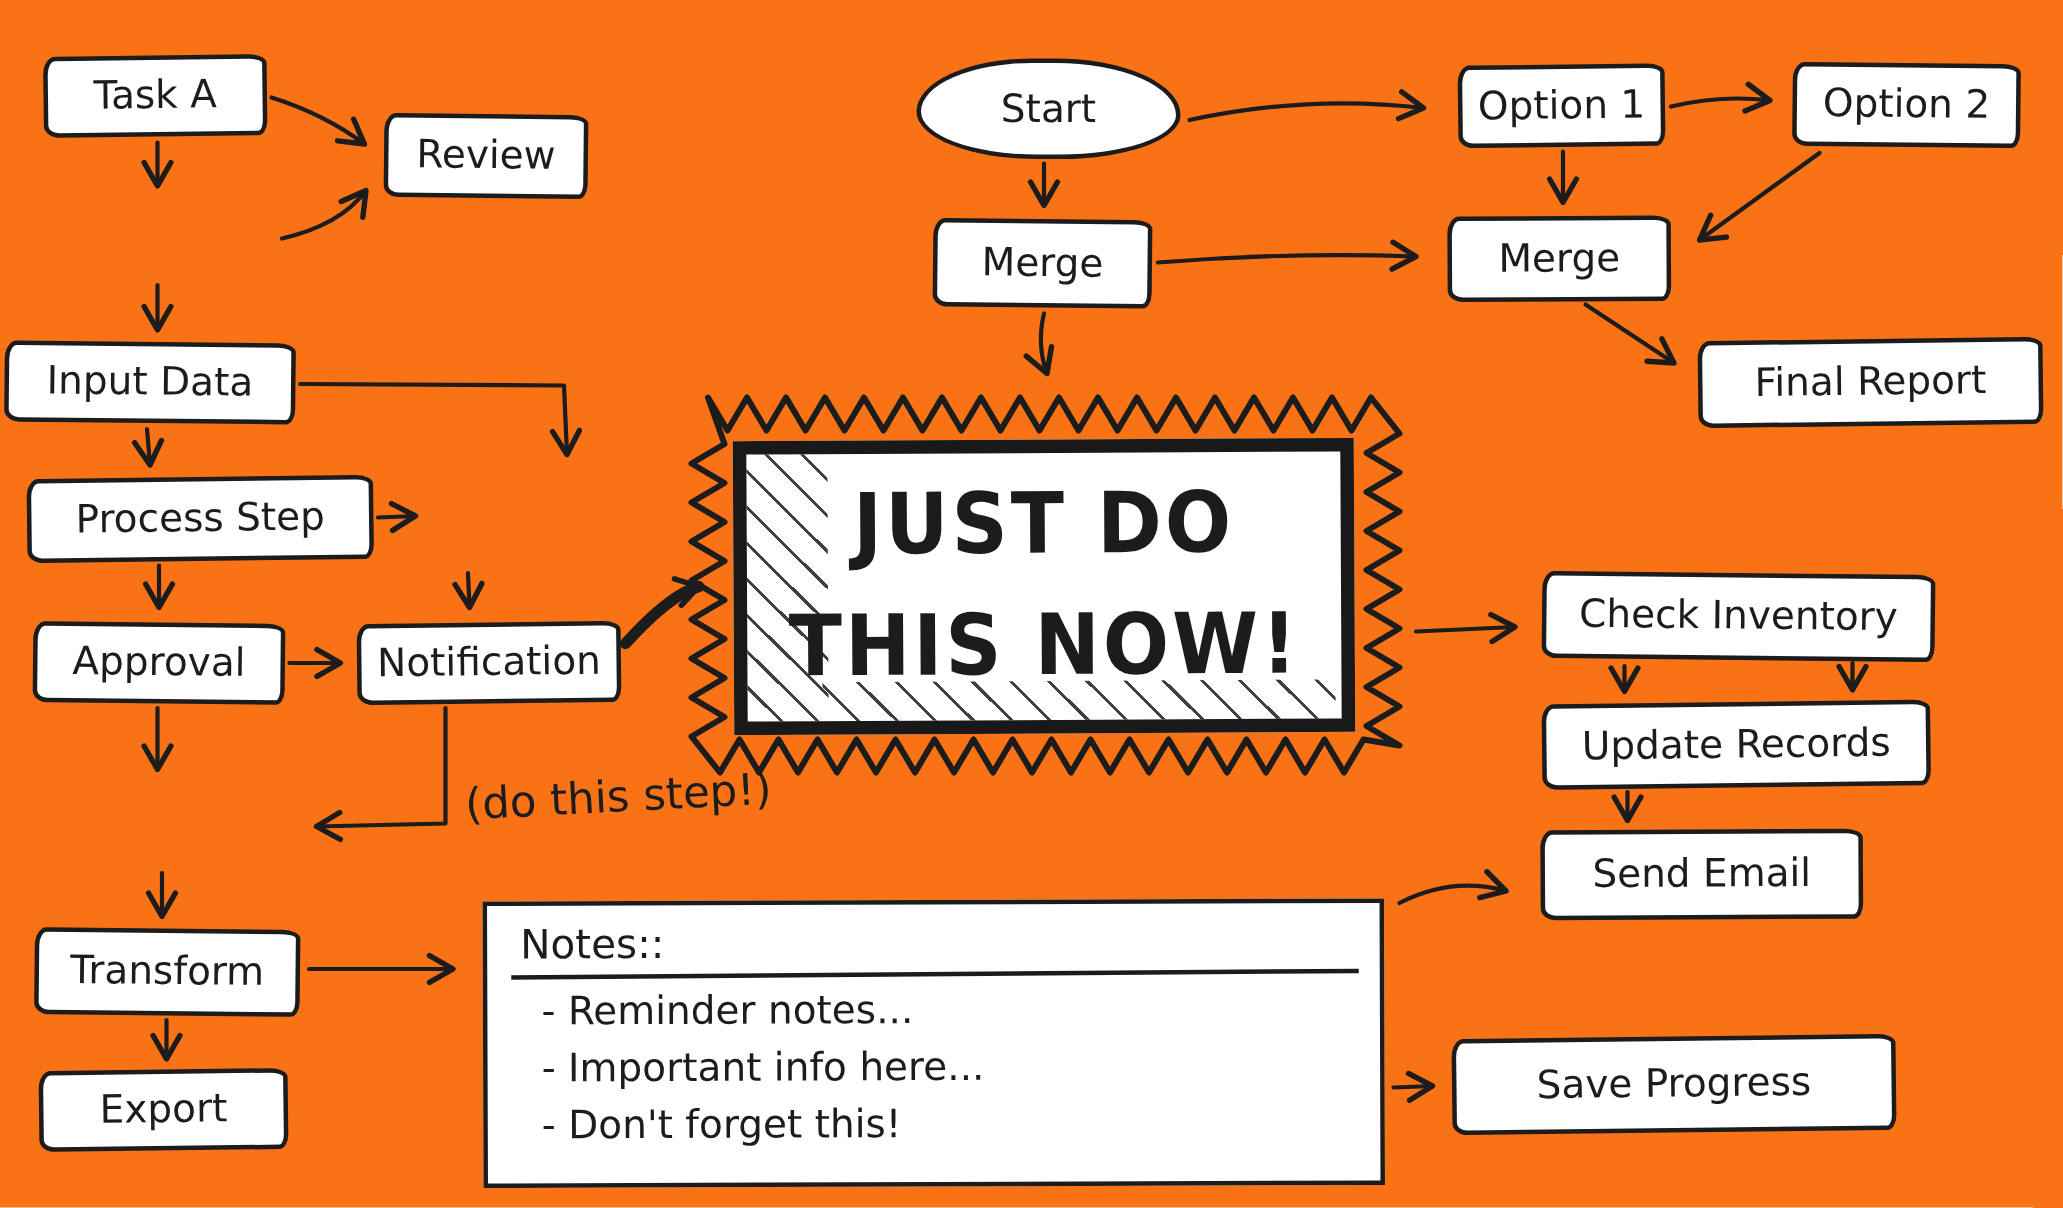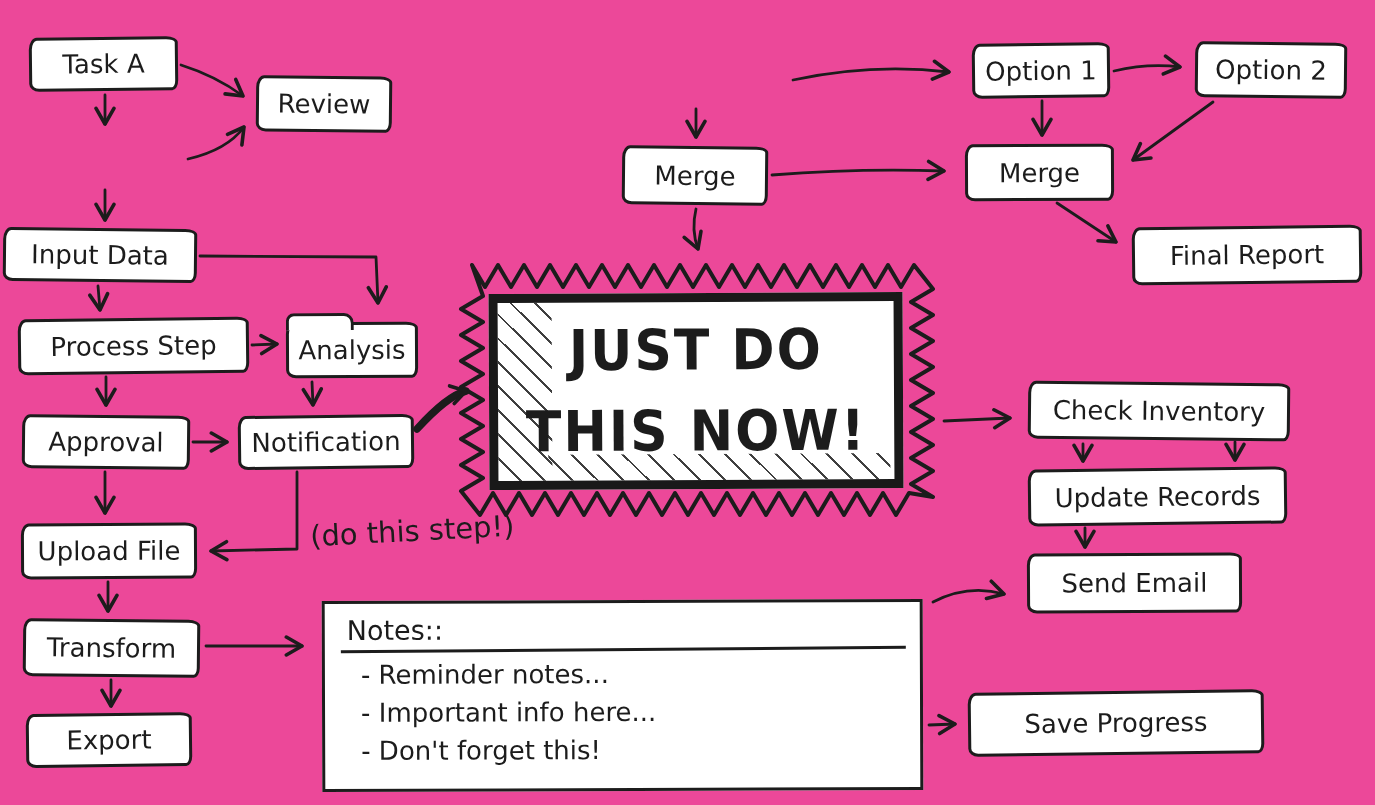--- a/index.html
+++ b/index.html
@@ -1,17 +1,17 @@
 <!DOCTYPE html>
 <html><head>
 <meta charset="utf-8">
 <style>
   html,body{margin:0;padding:0;background:#ffffff;}
   .canvas{
-    position:relative;width:1375px;height:805px;background:#ec4899;
+    position:relative;width:1375px;height:805px;background:#f97316;
     font-family:"DejaVu Sans",sans-serif;color:#1c1c1c;overflow:hidden;
   }
   .canvas *{box-sizing:border-box;}
   svg.wires{position:absolute;left:0;top:0;width:1375px;height:805px;pointer-events:none;}
   .node{
     position:absolute;display:flex;align-items:center;justify-content:center;
     border:3px solid #1c1c1c;background:#fff;font-size:26px;white-space:nowrap;
     border-radius:8px 12px 6px 10px / 12px 6px 10px 8px;
   }
   .rA{transform:rotate(-0.7deg);}
@@ -99,27 +99,26 @@
       <path d="M1085,528 L1085,547" marker-end="url(#ah)"></path>
       <path d="M933,602 Q968,584 1004,594" marker-end="url(#ah)"></path>
       <path d="M929,725 L955,724" marker-end="url(#ah)"></path>
     </g>
   </svg>
 
   <div class="node rA" style="left:29px;top:37px;width:149px;height:54px">Task A</div>
   <div class="node rB" style="left:256px;top:76px;width:136px;height:56px">Review</div>
   <div class="node rB" style="left:3px;top:228px;width:194px;height:54px">Input Data</div>
   <div class="node rA" style="left:18px;top:318px;width:231px;height:56px">Process Step</div>
-  <div class="node folder rC" style="left:286px;top:322px;width:132px;height:56px">Analysis</div>
   <div class="node rB" style="left:22px;top:415px;width:168px;height:54px">Approval</div>
   <div class="node rA" style="left:238px;top:415px;width:176px;height:54px">Notification</div>
-  <div class="node rC" style="left:21px;top:523px;width:176px;height:56px">Upload File</div>
   <div class="node rB" style="left:23px;top:619px;width:177px;height:58px">Transform</div>
   <div class="node rA" style="left:26px;top:713px;width:166px;height:54px">Export</div>
 
+  <div class="node oval" style="left:611px;top:39px;width:176px;height:67px">Start</div>
   <div class="node rB" style="left:622px;top:146px;width:146px;height:59px">Merge</div>
   <div class="node rA" style="left:972px;top:43px;width:138px;height:55px">Option 1</div>
   <div class="node rB" style="left:1195px;top:42px;width:152px;height:56px">Option 2</div>
   <div class="node rC" style="left:965px;top:144px;width:149px;height:57px">Merge</div>
   <div class="node rA" style="left:1132px;top:226px;width:230px;height:58px">Final Report</div>
 
   <div class="banner rC">
     <div class="banner-line">JUST DO</div>
     <div class="banner-line">THIS NOW!</div>
   </div>

